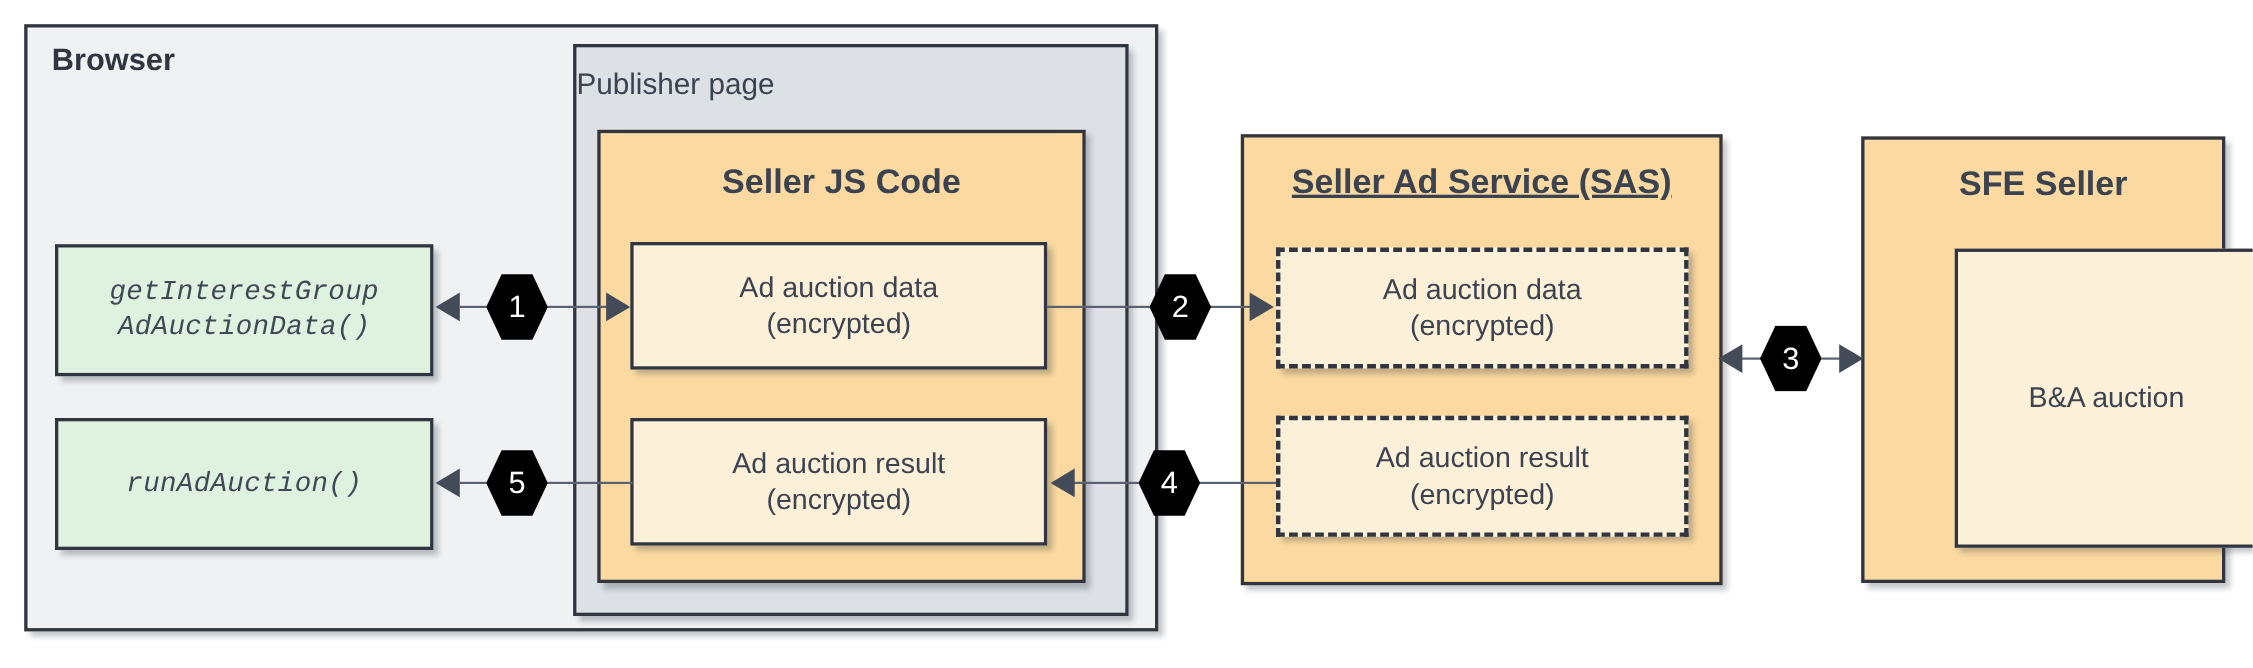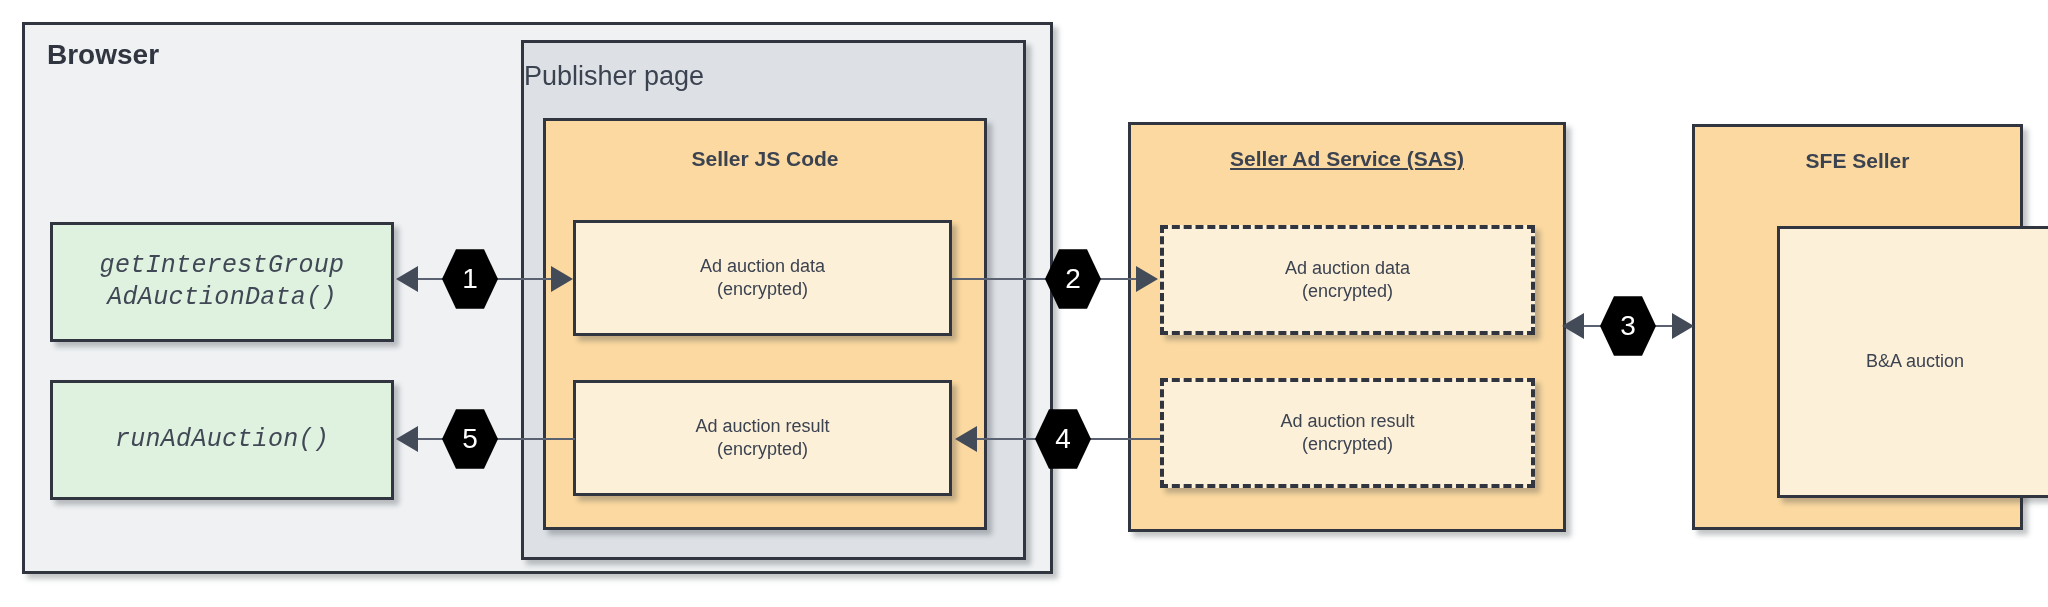--- a/index.html
+++ b/index.html
@@ -44,21 +44,21 @@
     background: #fdf0d9;
     border: 4px dashed #30353f;
   }
   .title-bold {
     position: absolute;
     left: 0;
     right: 0;
     text-align: center;
     font-weight: bold;
     color: #3b4250;
-    font-size: 21px;
+    font-size: 31px;
     line-height: 1.15;
   }
   .title-plain {
     position: absolute;
     left: 0;
     right: 0;
     font-weight: normal;
     color: #3b4250;
     font-size: 27px;
     line-height: 1.15;
@@ -72,21 +72,21 @@
     color: #30353f;
   }
   .centered-text {
     position: absolute;
     left: 0;
     right: 0;
     top: 50%;
     transform: translateY(-50%);
     text-align: center;
     color: #3b4250;
-    font-size: 18px;
+    font-size: 26px;
     line-height: 1.28;
   }
   .mono-italic {
     font-family: "Liberation Mono", "DejaVu Sans Mono", monospace;
     font-style: italic;
     font-size: 25px;
     color: #414855;
     letter-spacing: 0.3px;
   }
   .ital {

